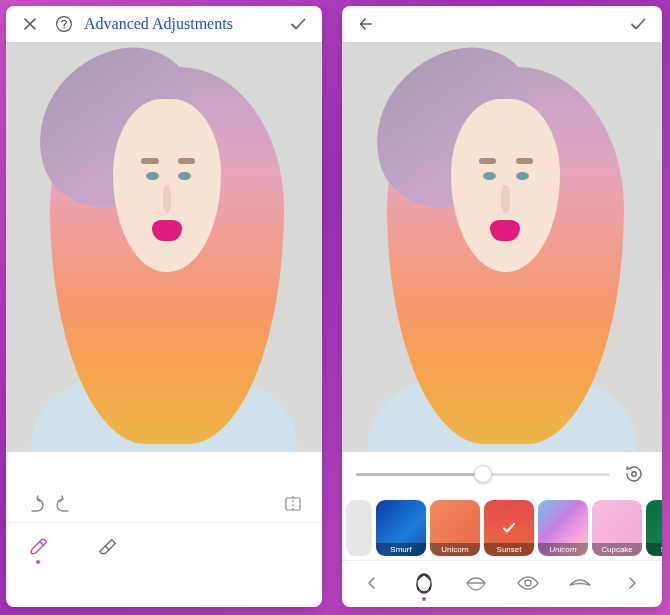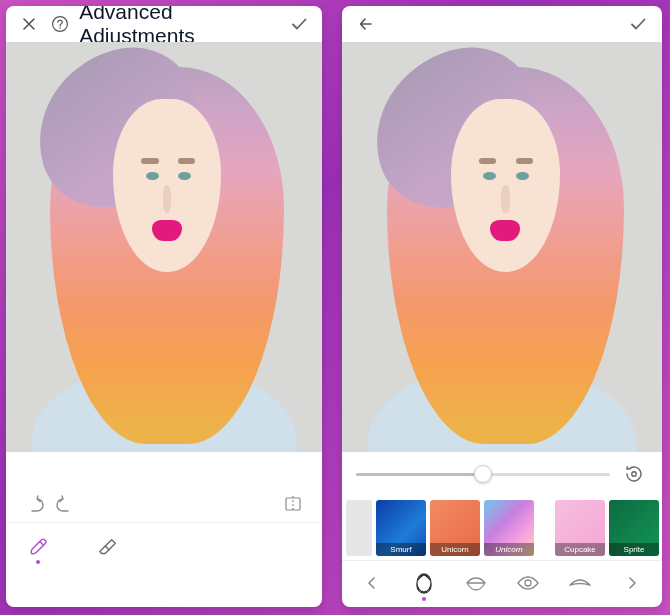--- a/index.html
+++ b/index.html
@@ -32,21 +32,21 @@
     padding: 0 10px;
     gap: 6px;
   }
   .topbar .spacer { flex: 1; }
   .icon-btn {
     width: 28px; height: 28px;
     display: flex; align-items: center; justify-content: center;
     color: #555;
     cursor: pointer;
   }
-  .title-text { font-size: 21px; color: #0f172a; font-weight: 400; }
+  .title-text { font-size: 16px; color: #1d4ed8; font-weight: 400; font-family: Liberation Serif, serif; }
 
   .photo {
     width: 100%;
     flex: 0 0 auto;
     position: relative;
     overflow: hidden;
     background: #d9d9d9;
   }
   .photo.left { height: 410px; }
   .photo.right-p { height: 410px; }
@@ -122,38 +122,38 @@
   }
   .slider .fill{
     position:absolute; left:0; top:0; bottom:0; background:#bdbdbd; border-radius:2px;
   }
   .rewind{ width:28px; color:#666; display:flex;justify-content:center; cursor:pointer;}
 
   .swatches{
     height:64px; display:flex; align-items:center; gap:4px; padding:0 4px; overflow:hidden;
   }
   .sw{
-    width:50px; height:56px; border-radius:3px; position:relative; overflow:hidden; cursor:pointer;
+    width:50px; height:56px; border-radius:9px; position:relative; overflow:hidden; cursor:pointer;
     flex-shrink:0;
   }
   .sw.first{width:26px; background:#e6e6e6;}
   .sw .lbl{
     position:absolute; left:0; right:0; bottom:0;
     font-size:8px; color:#fff; text-align:center;
     background:rgba(0,0,0,.35); padding:2px 0;
   }
   .sw .chk{
     position:absolute; inset:0; display:flex; align-items:center; justify-content:center;
     color:#fff;
   }
   .sw-smurf{ background:linear-gradient(135deg,#0a3ea8,#1f7bd8 60%,#0e4fb0);}
   .sw-orange{ background:linear-gradient(135deg,#f28a63,#e76a46);}
   .sw-sunset{ background:linear-gradient(180deg,#e44b4e,#e96b3f);}
   .sw-unicorn{ background:linear-gradient(135deg,#6fc7ea 0%,#c87fe0 40%,#f7a1e0 70%,#ffd9a6 100%);font-style:italic;}
-  .sw-cupcake{ background:linear-gradient(135deg,#f7bde0,#f5a7d4);margin-left:17px;}
+  .sw-cupcake{ background:linear-gradient(135deg,#f7bde0,#f5a7d4);}
   .sw-sprite{ background:linear-gradient(135deg,#0c6b3f,#14955a);}
 
   .feat-row{
     height:44px; border-top:1px solid #eee;
     display:flex; align-items:center; justify-content:space-around; padding:0 4px;
   }
   .feat{ width:36px; display:flex; justify-content:center; color:#8a8a8a; cursor:pointer;}
   .feat.active{ color:#333; position:relative;}
   .feat.active::after{content:"";position:absolute;bottom:-6px;left:50%;transform:translateX(-50%);width:4px;height:4px;border-radius:50%;background:#b84bd8;}
 
@@ -288,20 +288,28 @@
 
   <div class="swatches" id="swatches">
     <div class="sw first"></div>
 
   <div class="sw sw-smurf">
         <div class="lbl">Smurf</div>
       </div>
       <div class="sw sw-orange">
         <div class="lbl">Unicorn</div>
       </div>
+      <div class="sw sw-sunset">
+        <div class="lbl">Sunset</div>
+        <div class="chk">
+          <svg width="18" height="18" viewBox="0 0 18 18" stroke="#fff" stroke-width="2" fill="none" stroke-linecap="round" stroke-linejoin="round">
+            <path d="M4 9.5l3 3L14 5"></path>
+          </svg>
+        </div>
+      </div>
       <div class="sw sw-unicorn">
         <div class="lbl">Unicorn</div>
       </div>
       <div class="sw sw-cupcake">
         <div class="lbl">Cupcake</div>
       </div>
       <div class="sw sw-sprite">
         <div class="lbl">Sprite</div>
       </div>
     </div>

